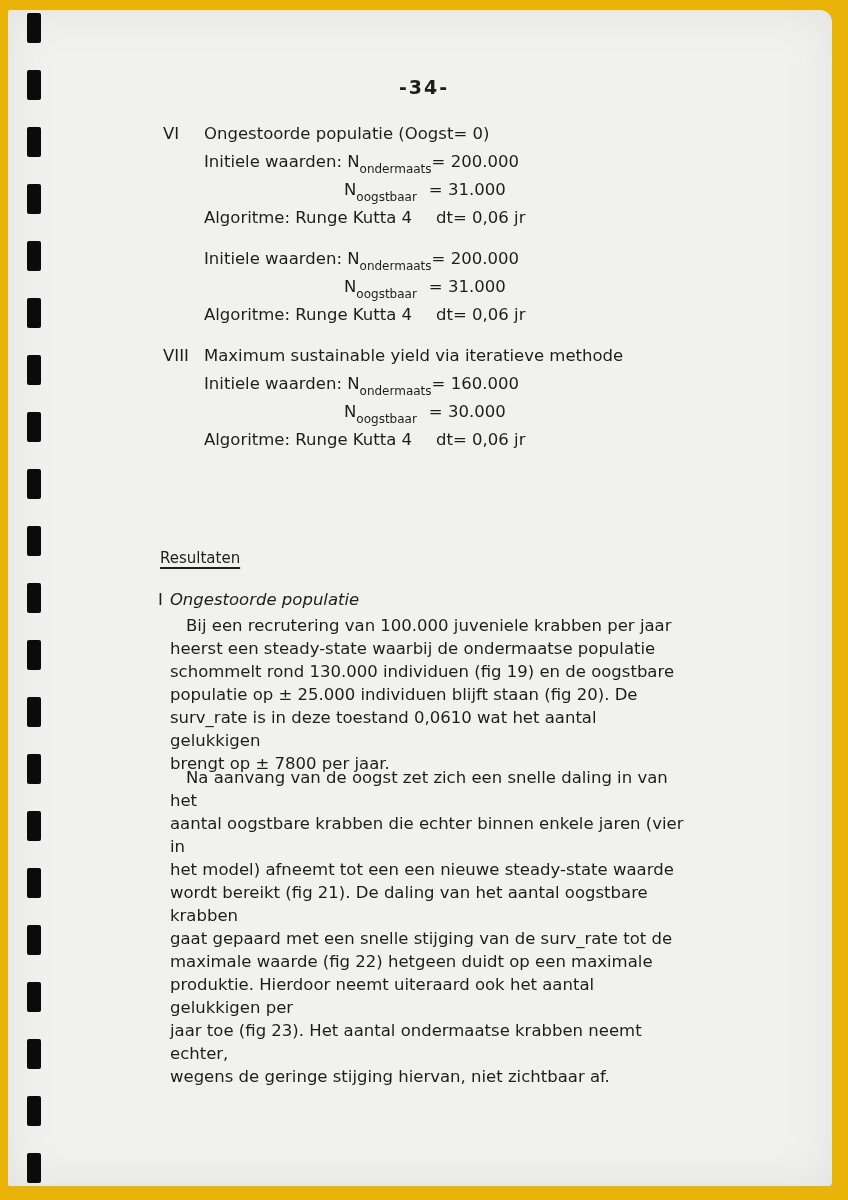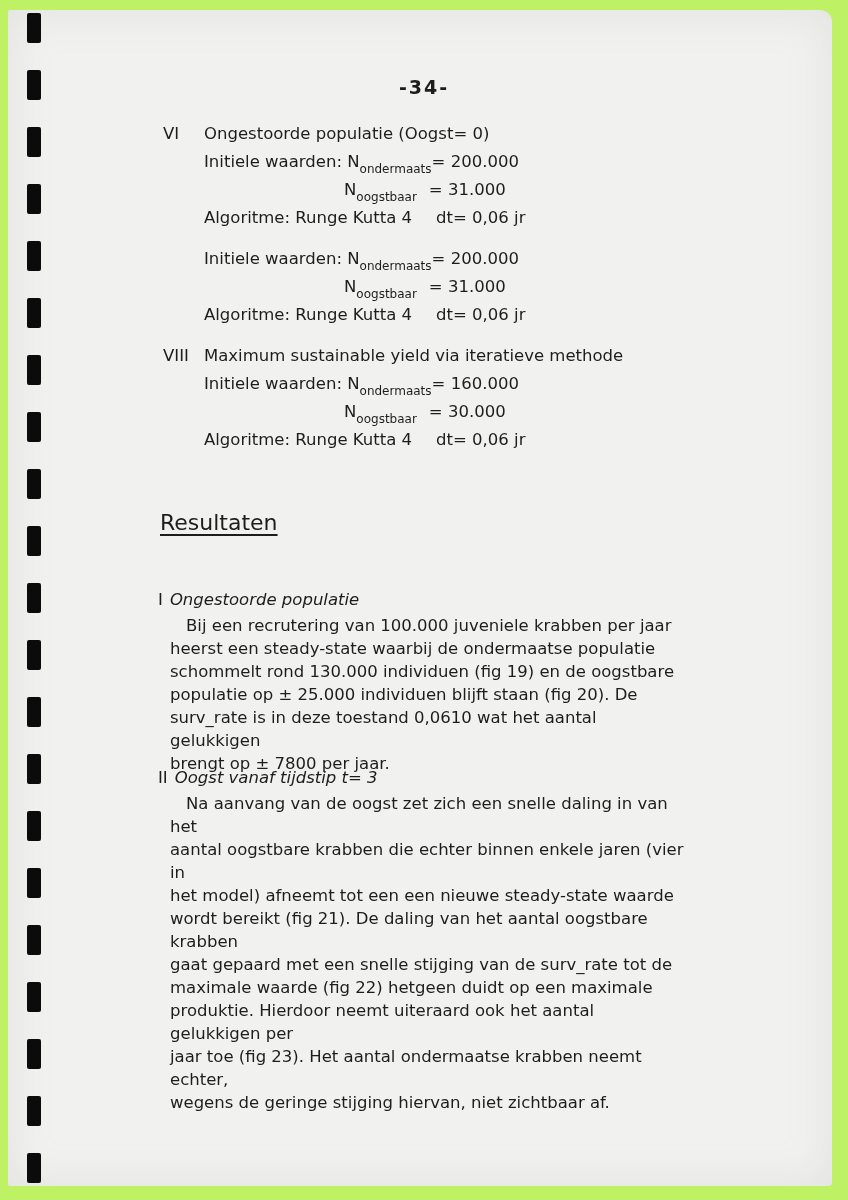--- a/index.html
+++ b/index.html
@@ -4,21 +4,21 @@
 <style>
   html, body {
     margin: 0;
     padding: 0;
     background: #000;
   }
   .scan {
     position: relative;
     width: 848px;
     height: 1200px;
-    background: #bef264;
+    background: #eab308;
     overflow: hidden;
     font-family: "DejaVu Sans", "Liberation Sans", sans-serif;
     color: #1d1d1d;
   }
   .page {
     position: absolute;
     left: 8px;
     top: 10px;
     width: 824px;
     height: 1176px;
@@ -87,22 +87,22 @@
   }
   .val-gap {
     margin-left: 12px;
   }
   .dt {
     margin-left: 24px;
   }
   .results-heading {
     position: absolute;
     left: 160px;
-    top: 510px;
-    font-size: 22px;
+    top: 549px;
+    font-size: 15px;
     text-decoration: underline;
     text-underline-offset: 4px;
     text-decoration-thickness: 1.5px;
   }
   .result-section {
     position: absolute;
     left: 155px;
     width: 530px;
     font-size: 16.5px;
   }
@@ -211,23 +211,20 @@
     </div>
     <div class="para">Bij een recrutering van 100.000 juveniele krabben per jaar
 heerst een steady-state waarbij de ondermaatse populatie
 schommelt rond 130.000 individuen (fig 19) en de oogstbare
 populatie op ± 25.000 individuen blijft staan (fig 20). De
 surv_rate is in deze toestand 0,0610 wat het aantal gelukkigen
 brengt op ± 7800 per jaar.</div>
   </div>
 
   <div class="result-section sec2">
-    <div class="r-head">
-      <span class="r-num">II</span><span class="r-title">Oogst vanaf tijdstip t= 3</span>
-    </div>
     <div class="para">Na aanvang van de oogst zet zich een snelle daling in van het
 aantal oogstbare krabben die echter binnen enkele jaren (vier in
 het model) afneemt tot een een nieuwe steady-state waarde
 wordt bereikt (fig 21). De daling van het aantal oogstbare krabben
 gaat gepaard met een snelle stijging van de surv_rate tot de
 maximale waarde (fig 22) hetgeen duidt op een maximale
 produktie. Hierdoor neemt uiteraard ook het aantal gelukkigen per
 jaar toe (fig 23). Het aantal ondermaatse krabben neemt echter,
 wegens de geringe stijging hiervan, niet zichtbaar af.</div>
   </div>

